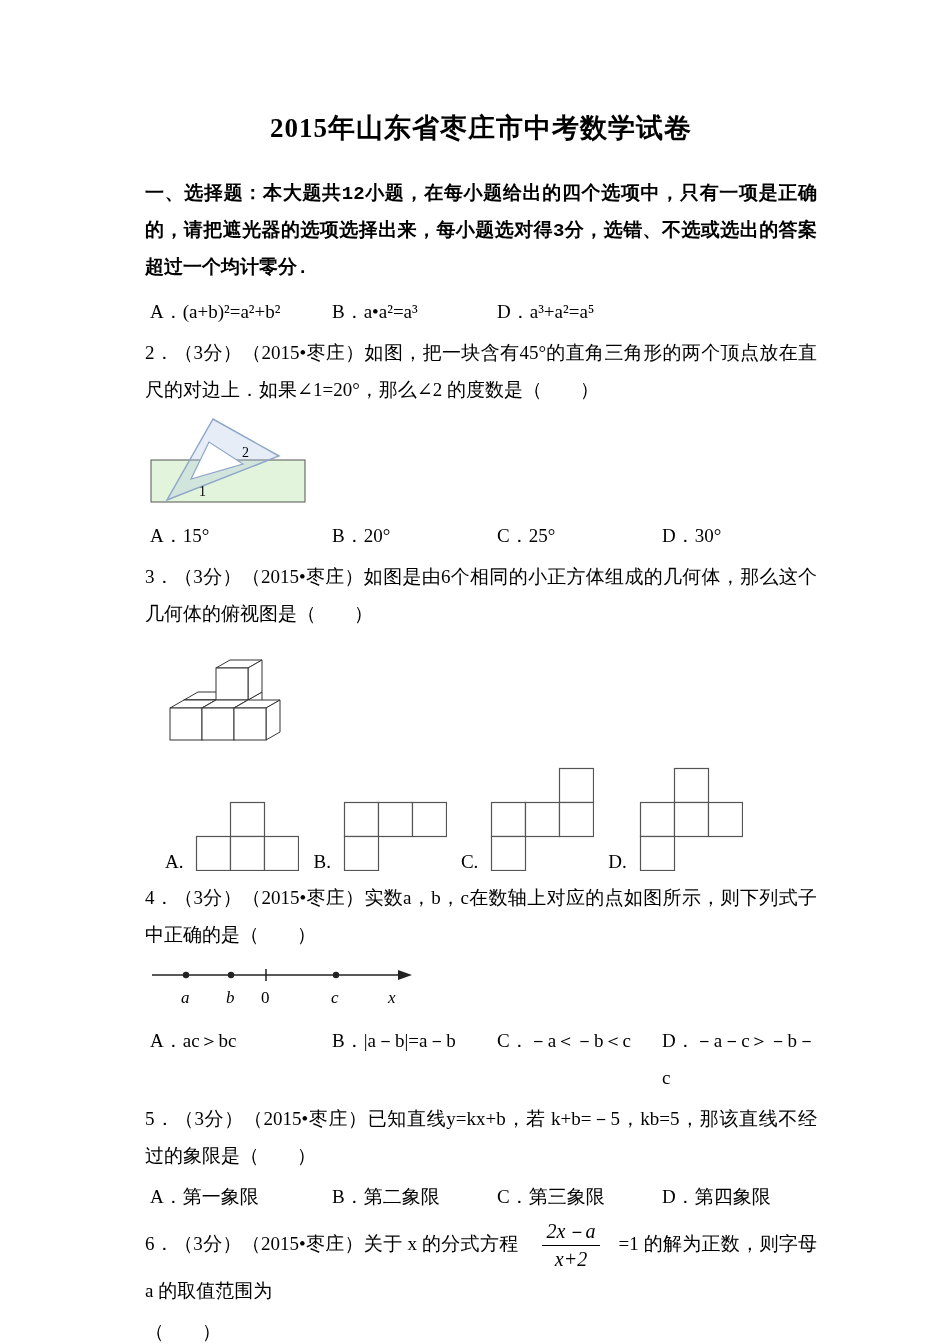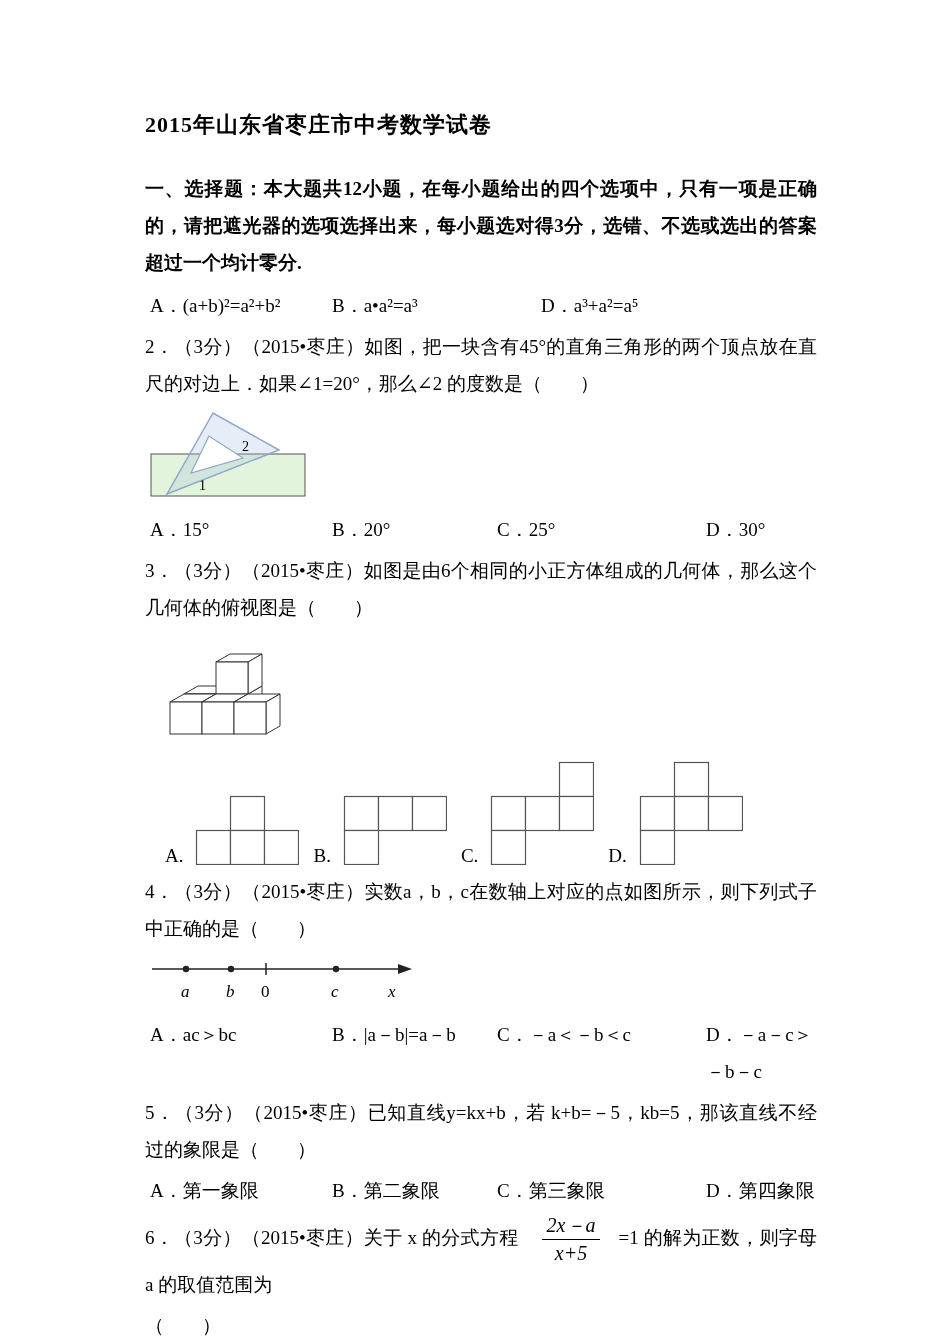--- a/index.html
+++ b/index.html
@@ -7,27 +7,28 @@
     width:950px;
     min-height:1344px;
     box-sizing:border-box;
     padding:110px 133px 40px 145px;
     font-family:"Liberation Serif","DejaVu Serif",serif;
     font-size:19px;
     color:#000;
     background:#fff;
   }
   .title{
-    font-size:22px;
+    text-align:center;
+    font-size:27px;
     font-weight:bold;
     margin:0 0 30px 0;
     letter-spacing:1px;
   }
   .section-header{
-    font-family:Liberation Serif, serif;
+    font-family:Liberation Mono, monospace;
     font-weight:bold;
     font-size:19px;
     line-height:37px;
     text-align:justify;
     margin:0 0 6px 0;
   }
   .q-text{
     line-height:37px;
     margin:4px 0;
     text-align:justify;
@@ -35,21 +36,21 @@
   .options-row{
     display:flex;
     padding-left:5px;
     line-height:37px;
     margin:0 0 4px 0;
     justify-content:center;
   }
   .options-row .c1{width:160px;}
   .options-row .c2{width:165px;margin-left:22px;}
   .options-row .c3{width:165px;}
-  .options-row .c4{flex:1;margin-left:44px;}
+  .options-row .c4{flex:1;}
   .figure{margin:8px 0 6px 5px;}
   .q3-figs{
     display:flex;
     align-items:flex-end;
     gap:14px;
     padding-left:20px;
     margin:16px 0 8px 0;
   }
   .fig-item{display:flex;align-items:flex-end;gap:12px;}
   .fig-label{font-size:19px;line-height:1;}
@@ -209,20 +210,20 @@
       <span class="c3">C．第三象限</span>
       <span class="c4">D．第四象限</span>
     </div>
   </section>
 
   <section>
     <p class="q-text">
       <span>6．（3分）（2015•枣庄）关于 x 的分式方程</span>
       <span class="fraction">
           <span class="num">2x－a</span>
-          <span class="den">x+5</span>
+          <span class="den">x+2</span>
         </span><span>=1</span>
       <span>的解为正数，则字母 a 的取值范围为</span>
     </p>
     <p class="q-text">（　　）</p>
   </section>
 
 </div>
 
 </body></html>

